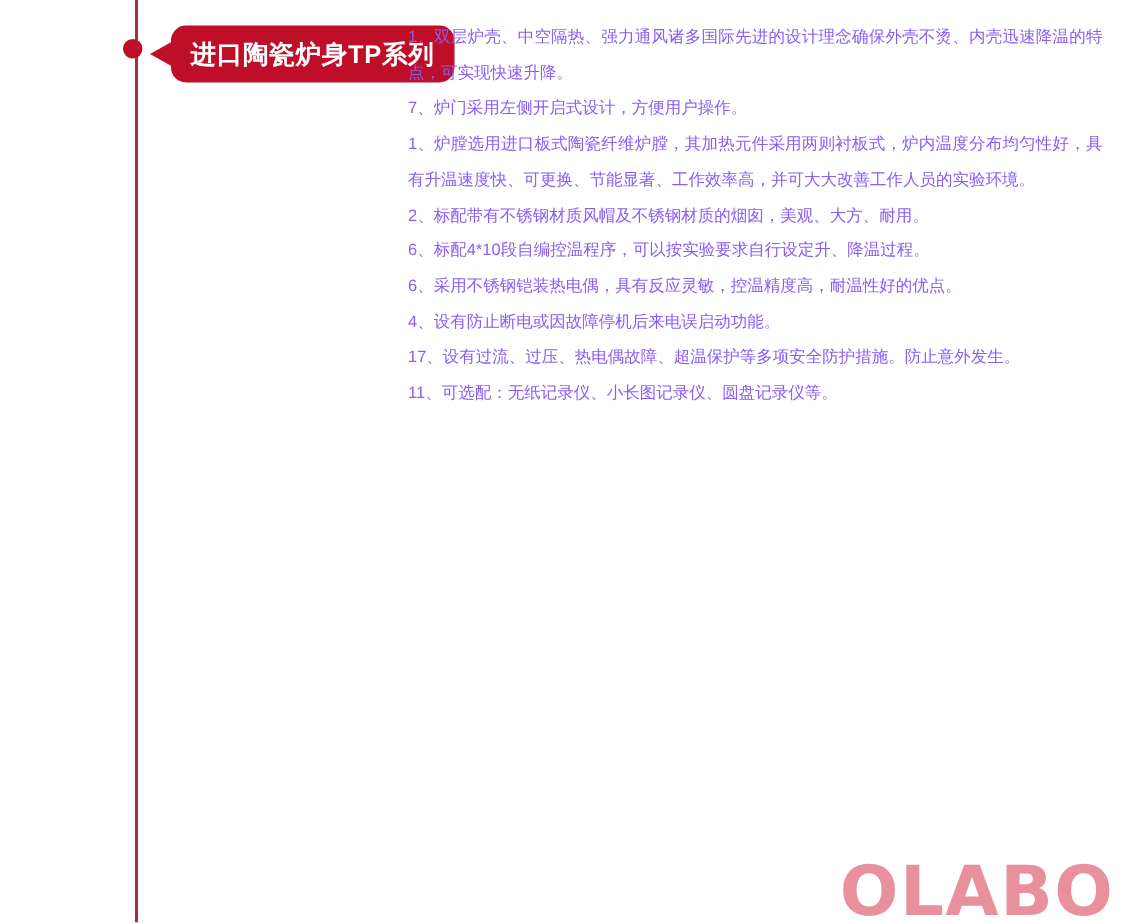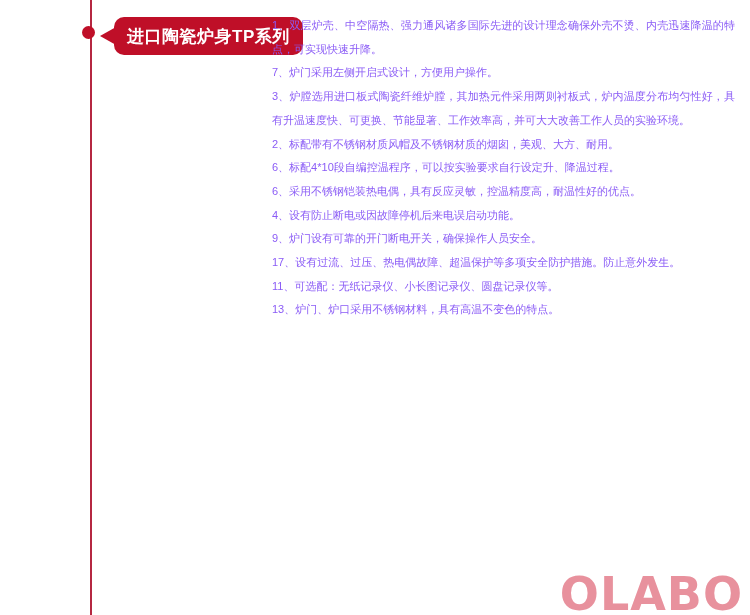--- a/index.html
+++ b/index.html
@@ -91,38 +91,36 @@
   <div class="series-tag">
     <span>进口陶瓷炉身TP系列</span>
   </div>
 
   <div class="features">
 
       <p>1、双层炉壳、中空隔热、强力通风诸多国际先进的设计理念确保外壳不烫、内壳迅速降温的特点，可实现快速升降。</p>
 
       <p>7、炉门采用左侧开启式设计，方便用户操作。</p>
 
-      <p>3、炉膛选用进口板式陶瓷纤维炉膛，其加热元件采用两则衬板式，炉内温度分布均匀性好，具有升温速度快、可更换、节能显著、工作效率高，并可大大改善工作人员的实验环境。</p>
+      <p>1、炉膛选用进口板式陶瓷纤维炉膛，其加热元件采用两则衬板式，炉内温度分布均匀性好，具有升温速度快、可更换、节能显著、工作效率高，并可大大改善工作人员的实验环境。</p>
 
       <p>2、标配带有不锈钢材质风帽及不锈钢材质的烟囱，美观、大方、耐用。</p>
 
 
       <p>6、标配4*10段自编控温程序，可以按实验要求自行设定升、降温过程。</p>
 
       <p>6、采用不锈钢铠装热电偶，具有反应灵敏，控温精度高，耐温性好的优点。</p>
 
       <p>4、设有防止断电或因故障停机后来电误启动功能。</p>
 
-      <p>9、炉门设有可靠的开门断电开关，确保操作人员安全。</p>
 
       <p>17、设有过流、过压、热电偶故障、超温保护等多项安全防护措施。防止意外发生。</p>
 
       <p>11、可选配：无纸记录仪、小长图记录仪、圆盘记录仪等。</p>
 
 
-      <p>13、炉门、炉口采用不锈钢材料，具有高温不变色的特点。</p>
 
 
     </div>
 
   <div class="watermark">OLABO</div>
 
 </div>
 
 </body></html>

